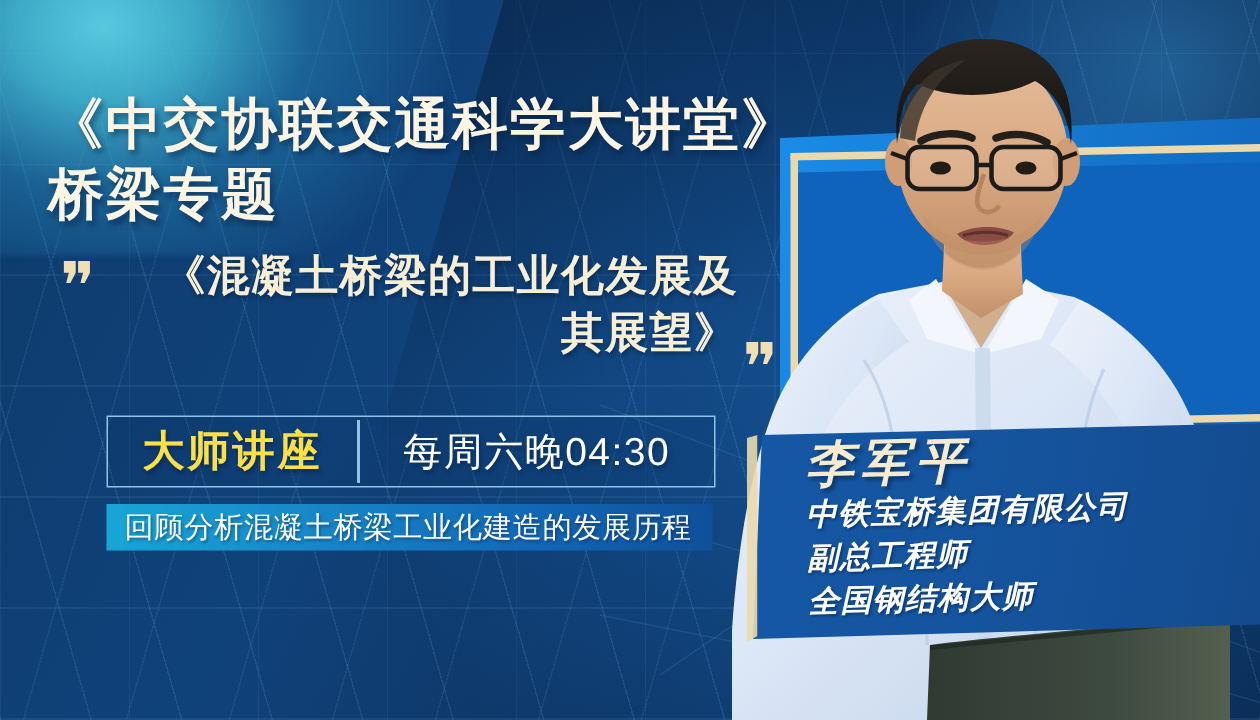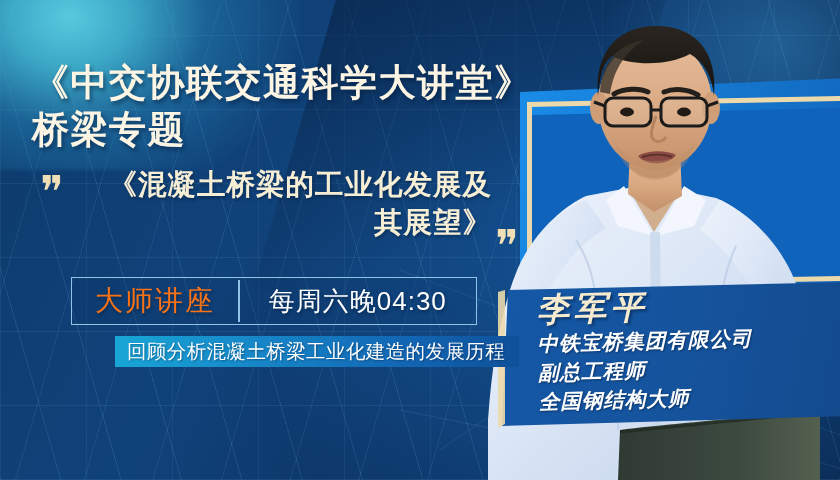--- a/index.html
+++ b/index.html
@@ -128,35 +128,35 @@
 
   
   .mlbox{
     position:absolute;left:71px;top:277px;width:404px;height:46px;
     border:1.6px solid #8fc3e8;display:flex;align-items:stretch;
     background:rgba(10,50,100,.18);
   }
   .mlbox .cell{display:flex;align-items:center;justify-content:center;}
   .ml-left{width:166px;}
   .ml-left span{
-    font-size:28px;font-weight:normal;color:#f97316;letter-spacing:2px;
+    font-size:28px;font-weight:bold;color:#fde047;letter-spacing:2px;
     text-shadow:1px 2px 3px rgba(4,26,56,.5);
   }
   .ml-div{width:1.6px;background:#8fc3e8;margin:2px 0;}
   .ml-right{flex:1;}
   .ml-right span{
     font-size:26px;color:#ffffff;letter-spacing:1px;
     text-shadow:1px 2px 3px rgba(4,26,56,.5);
   }
 
   
   .sub-bar{
     position:absolute;left:71px;top:336px;width:404px;height:31px;
     background:linear-gradient(90deg,#18a6d6 0%,#1787c8 34%,#1266b4 72%,#0f5099 100%);
-    display:flex;align-items:center;margin-left:44px;
+    display:flex;align-items:center;
   }
   .sub-bar span{
     margin-left:12px;font-size:19.5px;color:#ffffff;letter-spacing:.4px;
     white-space:nowrap;text-shadow:1px 1px 2px rgba(4,26,56,.45);
   }
 </style>
 </head>
 <body>
 
 <div id="stage">

